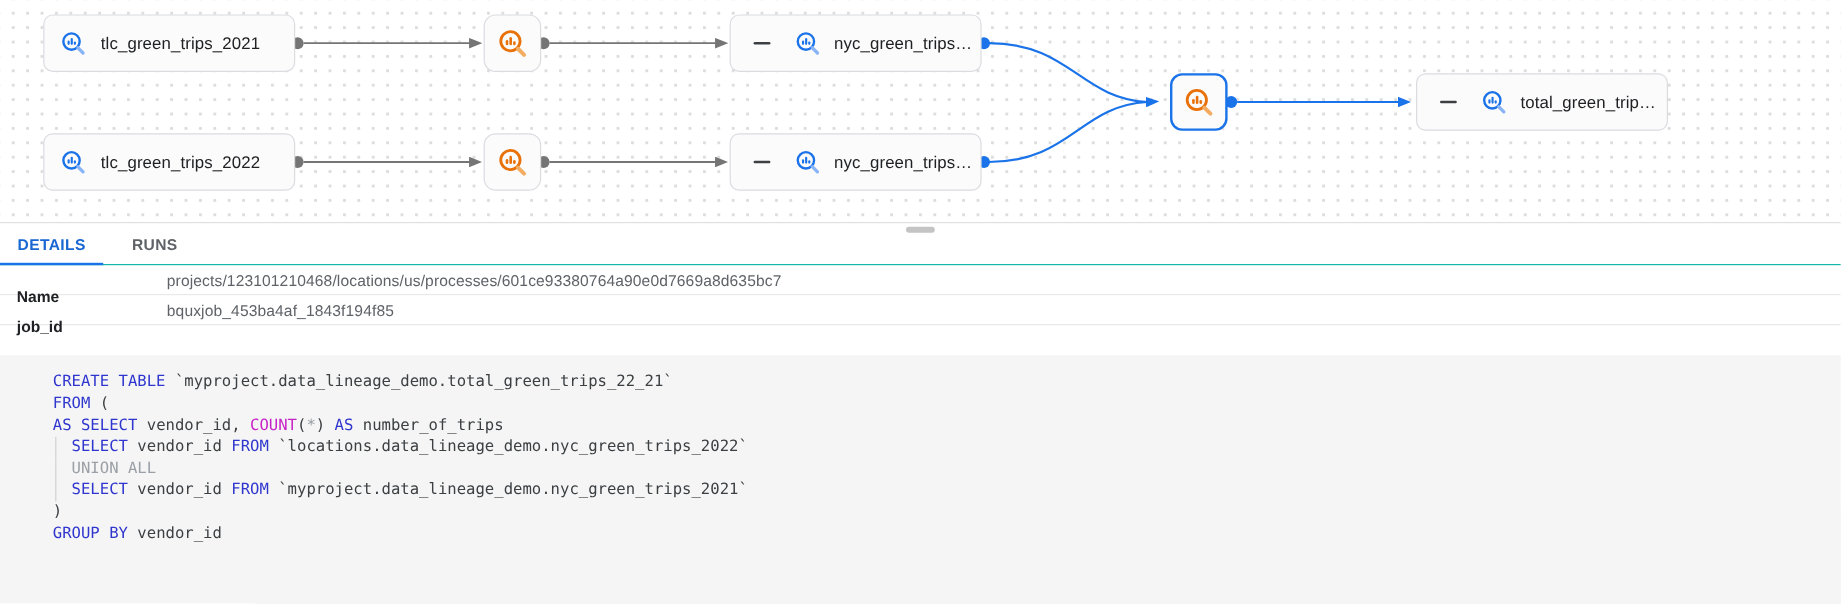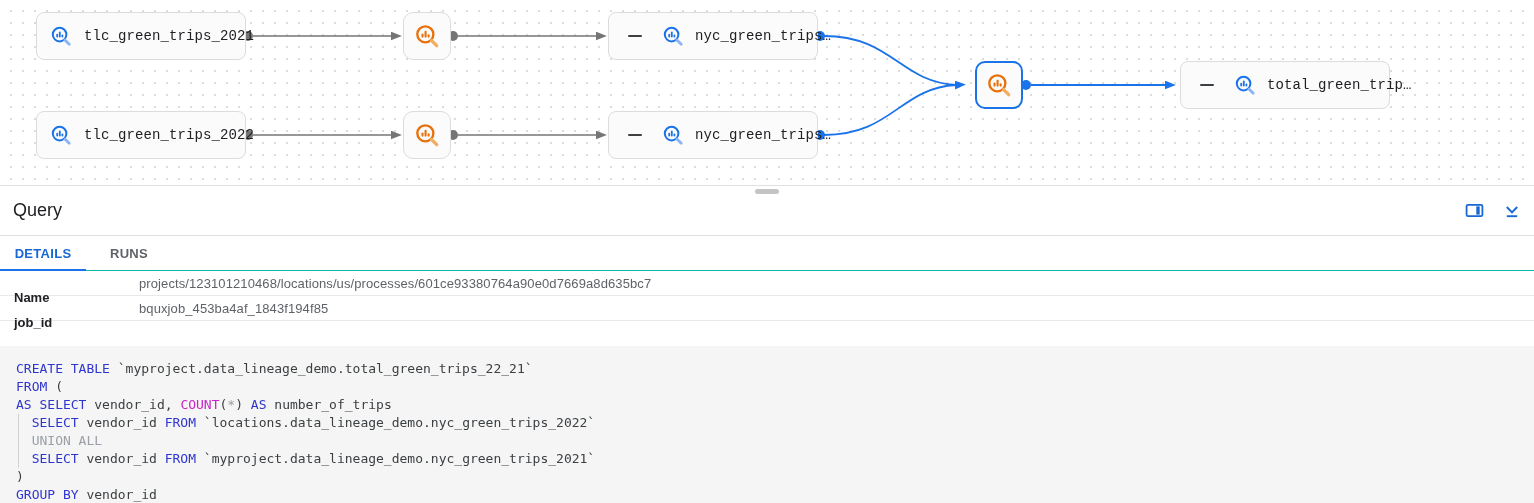--- a/index.html
+++ b/index.html
@@ -13,21 +13,21 @@
     background-size: 12px 12px; background-position: 5px 5px;
     border-bottom: 1px solid #e0e0e0; }
   .edges { position: absolute; left: 0; top: 0; }
   .table-node { position: absolute; width: 210px; height: 48px; background: #fbfbfb;
     border: 1px solid #dadce0; border-radius: 8px; display: flex; align-items: center;
     cursor: pointer; }
   .proc-node { position: absolute; width: 48px; height: 48px; background: #fbfbfb;
     border: 1px solid #dadce0; border-radius: 10px; display: flex; align-items: center;
     justify-content: center; cursor: pointer; }
   .proc-node.selected { border: 2px solid #1a73e8; }
-  .node-label { font-size: 14px; color: #202124; white-space: nowrap; letter-spacing: .1px; font-family: Liberation Mono, monospace; }
+  .node-label { font-size: 14px; color: #202124; white-space: nowrap; letter-spacing: .1px; }
   .minus-glyph { width: 14px; height: 2.5px; background: #3c4043; border-radius: 1px;
     margin-left: 19px; flex: 0 0 auto; }
   .bq-icon-sm { width: 22px; height: 22px; flex: 0 0 auto; }
   .bq-icon-lg { width: 26px; height: 26px; flex: 0 0 auto; }
   .src-node .bq-icon-sm { margin-left: 13px; margin-right: 12px; }
   .mid-node .bq-icon-sm { margin-left: 20px; margin-right: 11px; }
   .resize-handle { position: absolute; top: 189px; left: 50%; transform: translateX(-50%);
     width: 24px; height: 5px; background: #c4c4c4; border-radius: 2.5px; cursor: ns-resize; z-index: 5; }
 
   
@@ -48,21 +48,21 @@
     height: 2px; background: #1a73e8; }
 
   .fields { flex: 0 0 auto; }
   .field-row { display: flex; align-items: center; height: 25px; border-bottom: 1px solid #e9e9e9; }
   .field-label { width: 139px; padding-left: 14px; font-size: 13px; font-weight: bold; color: #202124; margin-top: 29px; }
   .field-value { font-size: 13px; color: #5f6368; letter-spacing: .1px; }
 
   .code-block { margin-top: 25px; flex: 1; background: #f5f5f5; padding: 14px 16px;
     font-family: "DejaVu Sans Mono", "Liberation Mono", monospace; font-size: 13px;
     line-height: 18px; overflow: hidden; }
-  .code-line { white-space: pre; position: relative; }
+  .code-line { white-space: pre; position: relative; margin-left: 28px; }
   .indent-guide { position: absolute; left: 2px; top: 0; bottom: 0; width: 1px; background: #d2d2d2; }
   .tk-kw  { color: #2f36cd; }
   .tk-fn  { color: #c724c7; }
   .tk-mut { color: #9aa0a6; }
   .tk-txt { color: #3c4043; }
 </style>
 </head>
 <body>
 
 <svg width="0" height="0" style="position:absolute">
@@ -162,37 +162,20 @@
       <svg class="bq-icon-sm">
           <use href="#bq-blue"></use>
         </svg>
       <span class="node-label">total_green_trip…</span>
     </div>
   </div>
 
   <div class="resize-handle"></div>
 
   <div class="panel">
-    <div class="panel-header">
-      <span class="panel-title">Query</span>
-      <div class="header-icons">
-        <span class="icon-btn">
-          <svg width="19" height="19" viewBox="0 0 18 18">
-            <rect x="1.5" y="3.6" width="15" height="10.8" rx="1.4" fill="none" stroke="#1967d2" stroke-width="1.7"></rect>
-            <rect x="10.7" y="5.1" width="3.2" height="7.8" fill="#1967d2"></rect>
-          </svg>
-        </span>
-        <span class="icon-btn">
-          <svg width="18" height="18" viewBox="0 0 18 18">
-            <polyline points="3.8,5 9,10.4 14.2,5" fill="none" stroke="#1967d2" stroke-width="1.9"></polyline>
-            <line x1="3.8" y1="14.2" x2="14.2" y2="14.2" stroke="#1967d2" stroke-width="1.9"></line>
-          </svg>
-        </span>
-      </div>
-    </div>
 
     <div class="tabbar">
       <div class="tab active">DETAILS</div>
       <div class="tab">RUNS</div>
     </div>
 
     <div class="fields">
       <div class="field-row">
         <span class="field-label">Name</span>
         <span class="field-value">projects/123101210468/locations/us/processes/601ce93380764a90e0d7669a8d635bc7</span>

